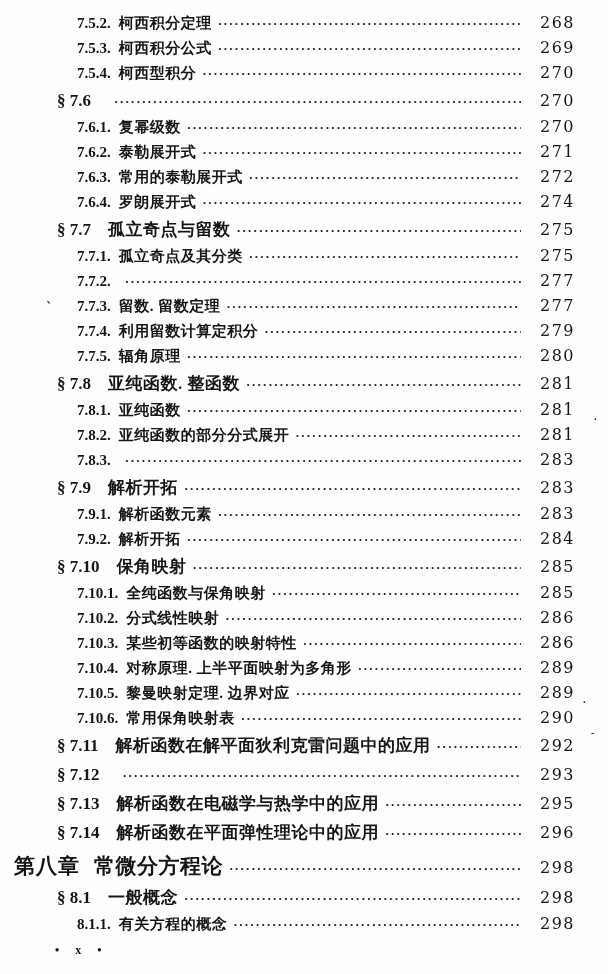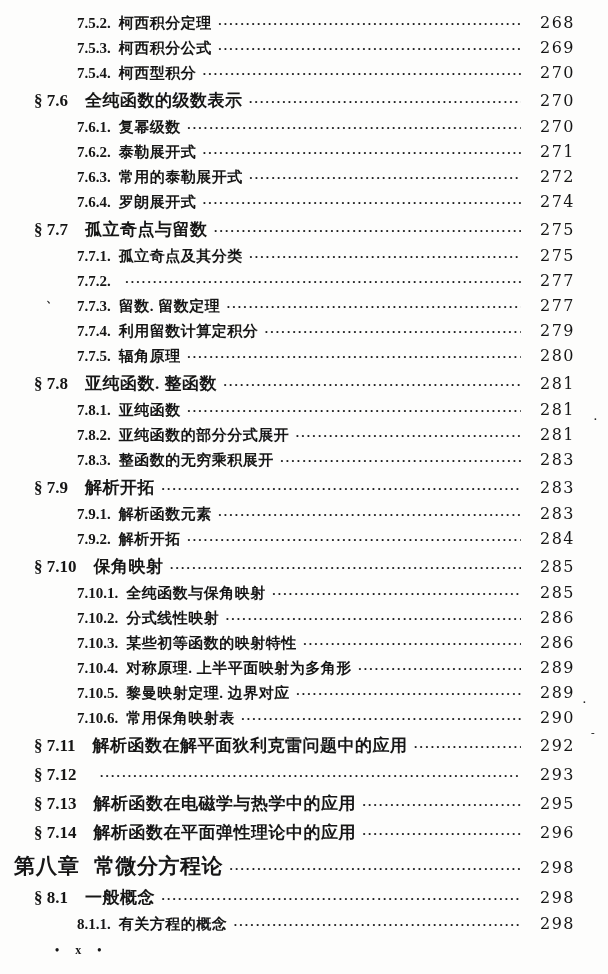--- a/index.html
+++ b/index.html
@@ -14,21 +14,21 @@
     padding:13px 33px 0 0;
     overflow:hidden;
   }
   .toc{display:block;}
   .row{
     display:flex;
     align-items:baseline;
     font-weight:700;
   }
   .row.sub{height:19px;line-height:19px;font-size:15px;margin-top:6px;padding-left:77px;}
-  .row.section{height:21px;line-height:21px;font-size:17px;margin-top:8px;padding-left:34px;}
+  .row.section{height:21px;line-height:21px;font-size:17px;margin-top:8px;padding-left:57px;}
   .row.chapter{height:26px;line-height:26px;font-size:21px;margin-top:10px;padding-left:14px;letter-spacing:1px;}
   .row:first-child{margin-top:0;}
   .label{white-space:nowrap;}
   .row.sub .label{margin-right:8px;}
   .row.section .label{margin-right:17px;}
   .row.chapter .label{margin-right:14px;}
   .title{white-space:nowrap;letter-spacing:0.5px;}
   .leader{
     flex:1;
     overflow:hidden;
@@ -87,21 +87,20 @@
       <span class="pg">269</span>
     </div>
       <div class="row sub">
       <span class="label">7.5.4.</span>
       <span class="title">柯西型积分</span>
       <span class="leader">························································································································</span>
       <span class="pg">270</span>
     </div>
       <div class="row section">
       <span class="label">§ 7.6</span>
-      <span class="title">全纯函数的级数表示</span>
       <span class="leader">························································································································</span>
       <span class="pg">270</span>
     </div>
       <div class="row sub">
       <span class="label">7.6.1.</span>
       <span class="title">复幂级数</span>
       <span class="leader">························································································································</span>
       <span class="pg">270</span>
     </div>
       <div class="row sub">
@@ -170,21 +169,20 @@
       <span class="pg">281</span>
     </div>
       <div class="row sub">
       <span class="label">7.8.2.</span>
       <span class="title">亚纯函数的部分分式展开</span>
       <span class="leader">························································································································</span>
       <span class="pg">281</span>
     </div>
       <div class="row sub">
       <span class="label">7.8.3.</span>
-      <span class="title">整函数的无穷乘积展开</span>
       <span class="leader">························································································································</span>
       <span class="pg">283</span>
     </div>
       <div class="row section">
       <span class="label">§ 7.9</span>
       <span class="title">解析开拓</span>
       <span class="leader">························································································································</span>
       <span class="pg">283</span>
     </div>
       <div class="row sub">

